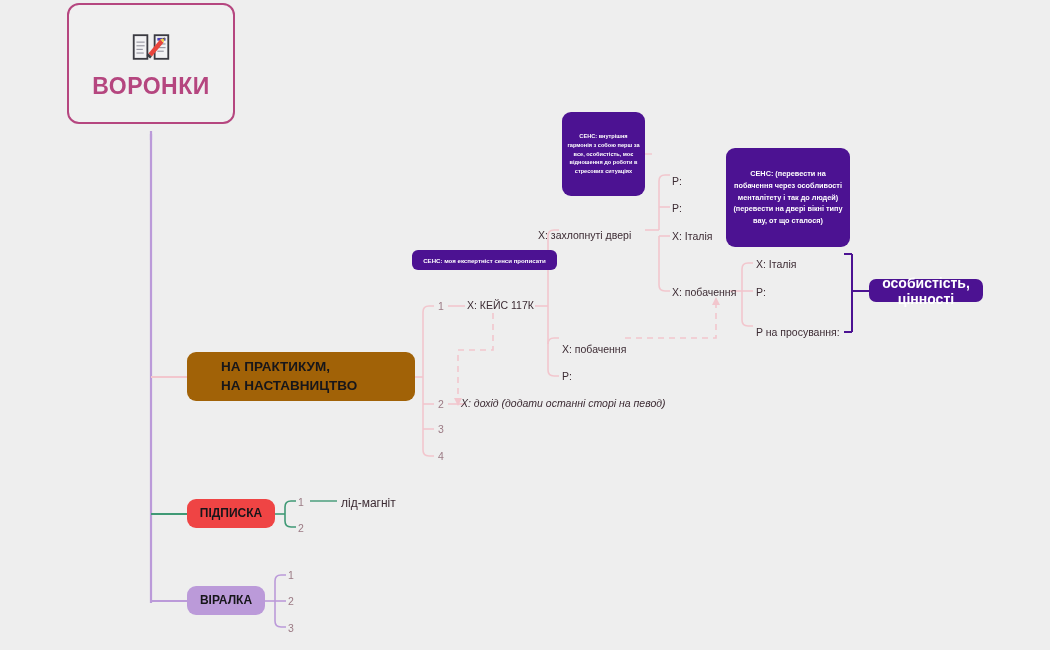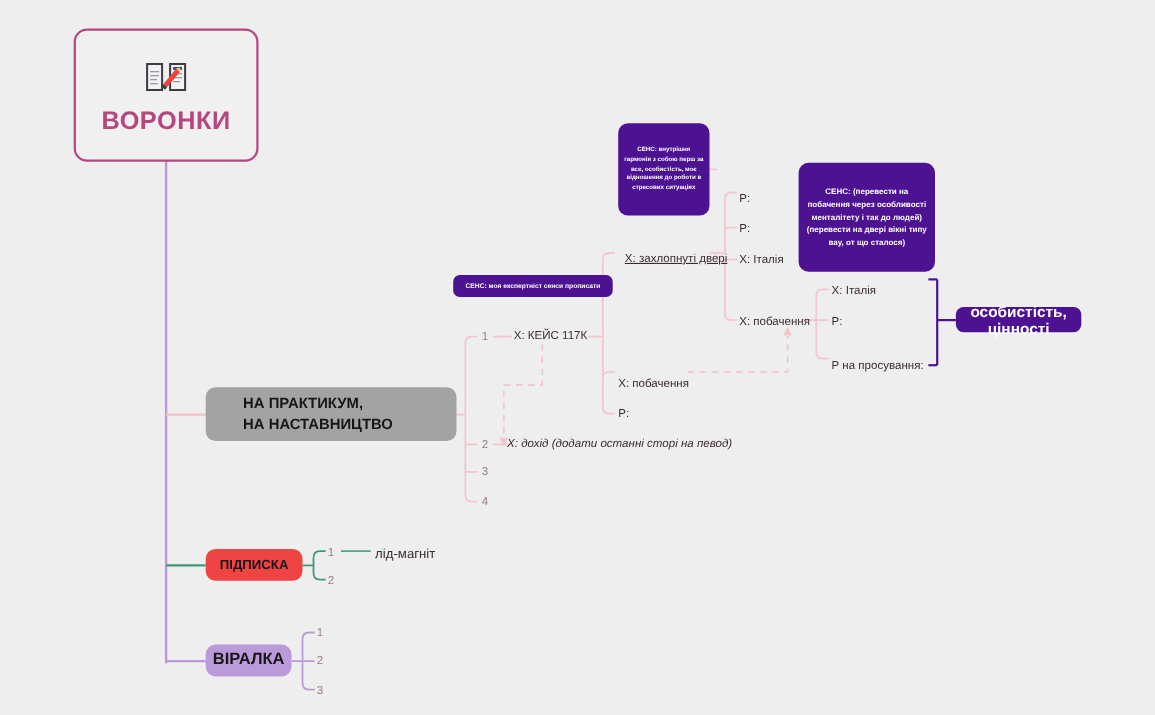--- a/index.html
+++ b/index.html
@@ -30,21 +30,21 @@
     pointer-events: none;
   }
   .node {
     position: absolute;
     box-sizing: border-box;
   }
 
   
   .root-node {
     left: 67px;
-    top: 26px;
+    top: 3px;
     width: 168px;
     height: 121px;
     background: #f0f0f0;
     border: 2px solid #b5467f;
     border-radius: 12px;
     display: flex;
     flex-direction: column;
     align-items: center;
     justify-content: center;
     gap: 6px;
@@ -71,42 +71,42 @@
     color: #17161a;
     font-weight: bold;
     font-size: 13.5px;
     line-height: 1.35;
   }
   .box-practicum {
     left: 187px;
     top: 352px;
     width: 228px;
     height: 49px;
-    background: #a3a3a3;
+    background: #a16207;
     padding-left: 34px;
   }
   .box-pidpiska {
     left: 187px;
     top: 499px;
     width: 88px;
     height: 29px;
     background: #ef4444;
     align-items: center;
     font-size: 12px;
     padding: 0;
     justify-content: center;
   }
   .box-viralka {
     left: 187px;
     top: 586px;
     width: 78px;
     height: 29px;
     background: #bb9ad9;
     align-items: center;
-    font-size: 15px;
+    font-size: 12px;
     padding: 0;
     justify-content: center;
   }
 
   
   .purple-box {
     background: #4c1292;
     border-radius: 9px;
     color: #ffffff;
     display: flex;
@@ -303,21 +303,21 @@
 
   <div class="leaf num" style="left:438px; top:301px;">1</div>
   <div class="leaf" style="left:467px; top:300px;text-align:right;">X: КЕЙС 117К</div>
 
   <div class="leaf num" style="left:438px; top:399px;">2</div>
   <div class="leaf" style="left:461px; top:398px;font-style:italic;">X: дохід  (додати останні сторі на певод)</div>
 
   <div class="leaf num" style="left:438px; top:424px;">3</div>
   <div class="leaf num" style="left:438px; top:451px;">4</div>
 
-  <div class="leaf" style="left:568px; top:230px;text-decoration:underline;">X: захлопнуті двері</div>
+  <div class="leaf" style="left:538px; top:230px;">X: захлопнуті двері</div>
   <div class="leaf" style="left:562px; top:344px;">X: побачення</div>
   <div class="leaf" style="left:562px; top:371px;">P:</div>
 
   <div class="leaf" style="left:672px; top:176px;">P:</div>
   <div class="leaf" style="left:672px; top:203px;">P:</div>
   <div class="leaf" style="left:672px; top:231px;">X: Італія</div>
 
   <div class="leaf" style="left:672px; top:287px;">X: побачення</div>
 
   <div class="leaf" style="left:756px; top:259px;">X: Італія</div>

